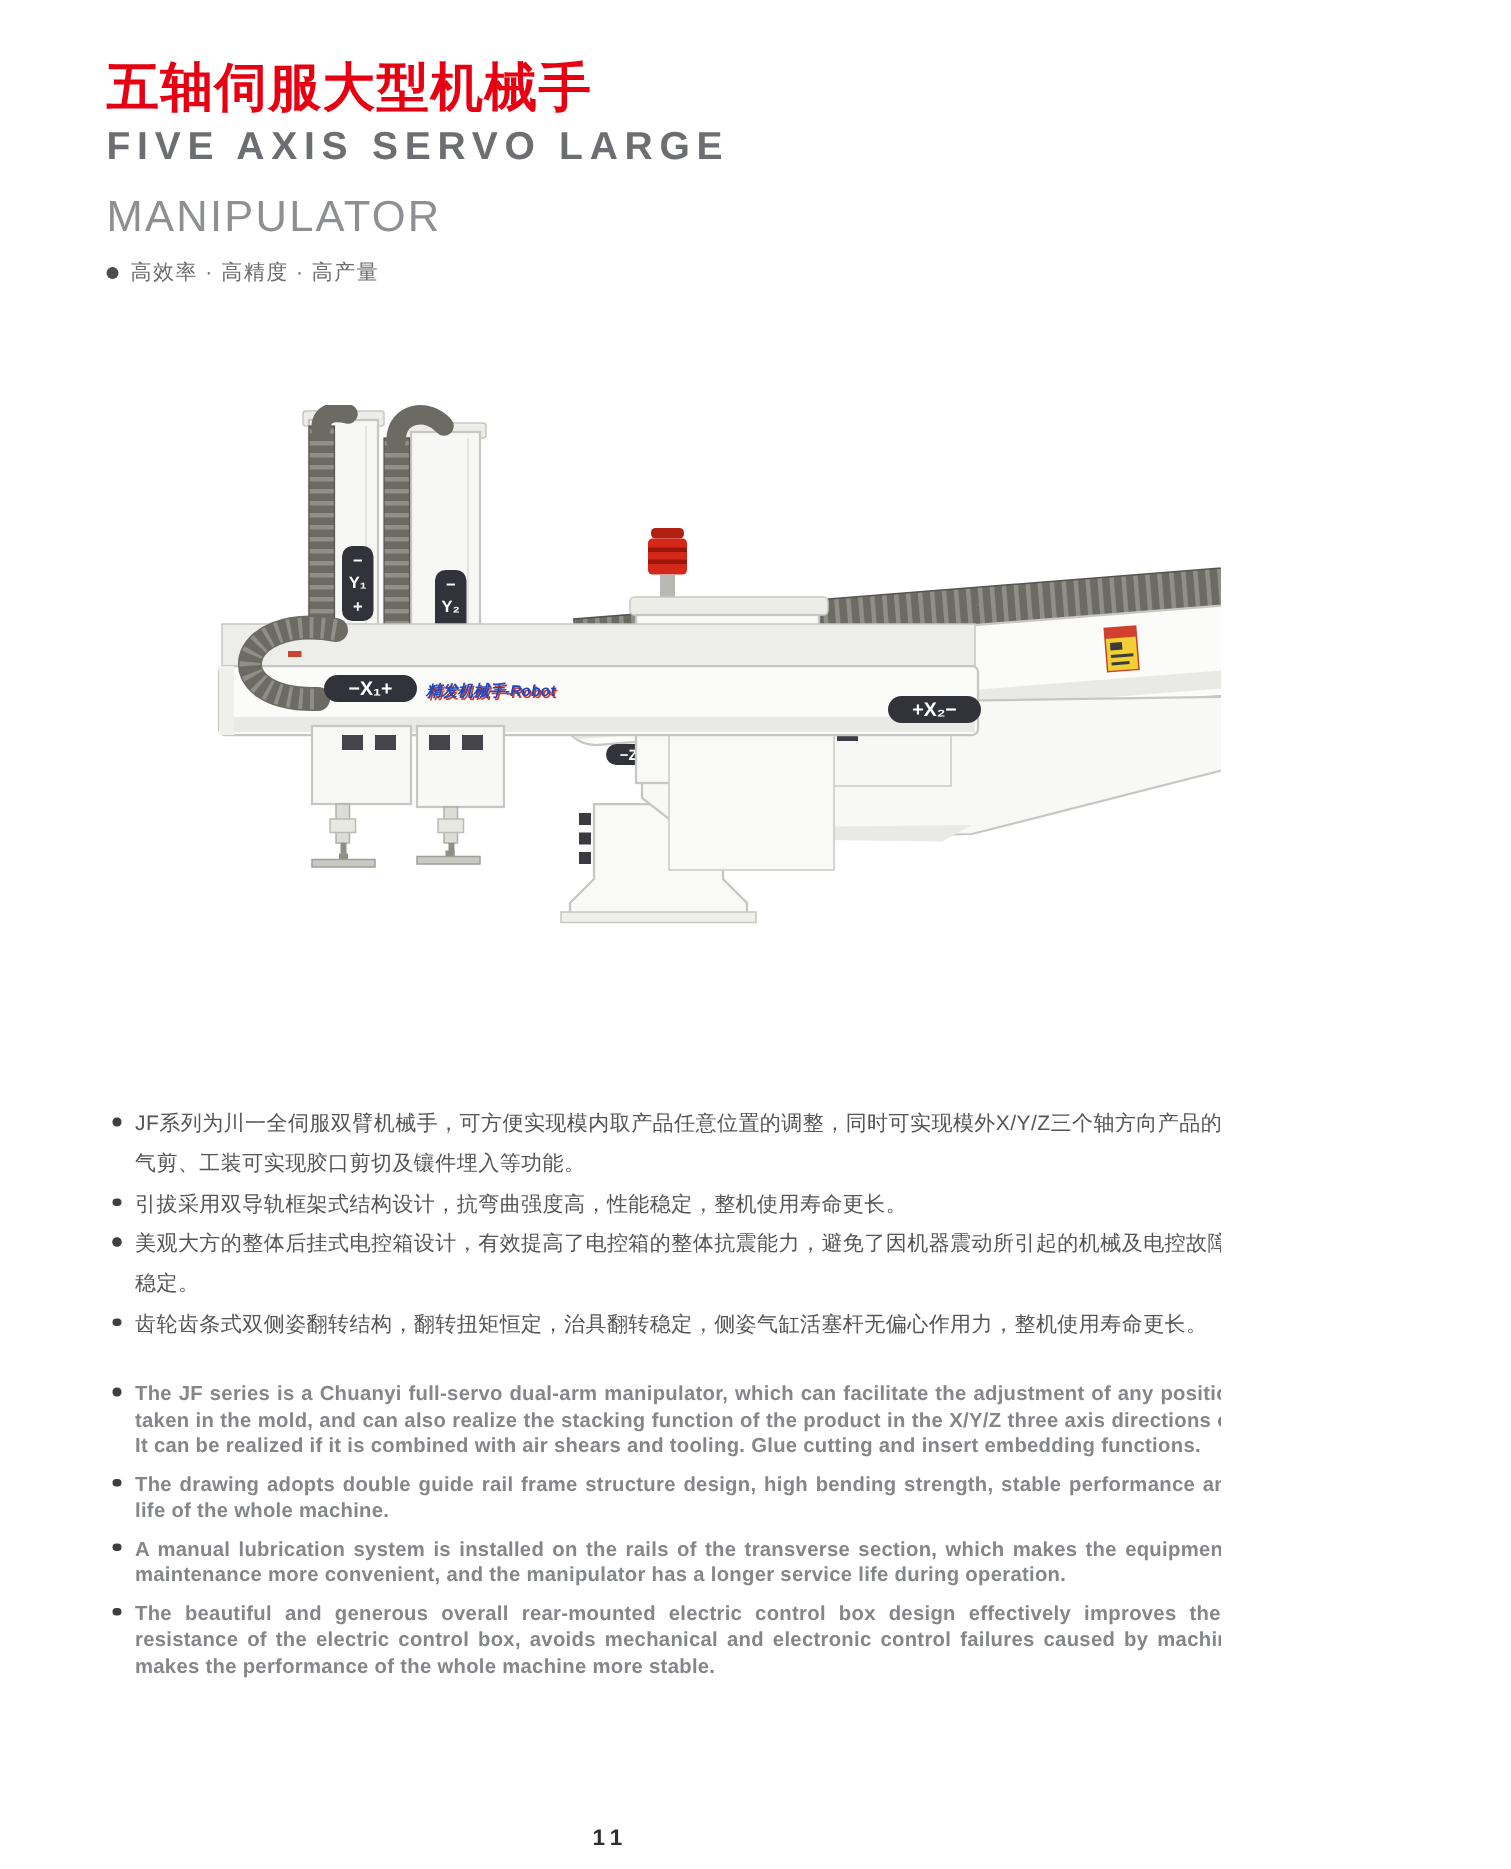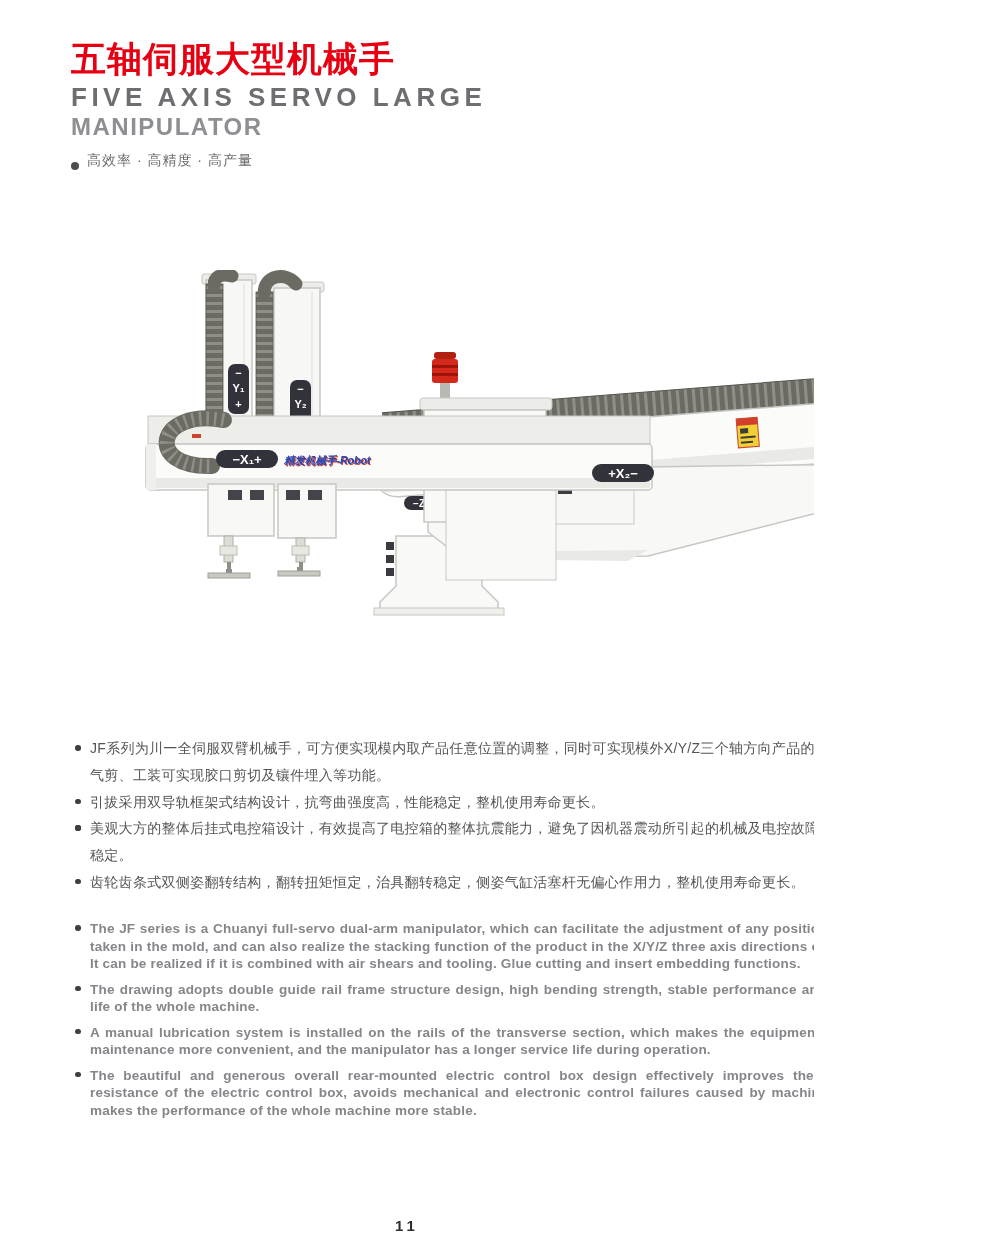--- a/index.html
+++ b/index.html
@@ -10,23 +10,23 @@
   
   .header{position:absolute;left:71px;top:40px;width:870px;}
   .title-zh{
     font-size:35px;font-weight:900;color:#e60012;letter-spacing:1px;line-height:1.1;
     font-family:"Liberation Sans","DejaVu Sans",sans-serif;
   }
   .title-en1{
     margin-top:5px;font-size:26px;font-weight:bold;color:#6d6e71;letter-spacing:4.5px;line-height:1.05;
   }
   .title-en2{
-    margin-top:3px;font-size:24px;font-weight:700;color:#8d8f92;letter-spacing:1.5px;line-height:1.05;
-  }
-  .tagline{margin-top:13px;display:flex;align-items:flex-end;font-size:14px;color:#6b6b6b;letter-spacing:1px;}
+    margin-top:19px;font-size:29px;font-weight:400;color:#8d8f92;letter-spacing:1.5px;line-height:1.05;
+  }
+  .tagline{margin-top:13px;display:flex;align-items:center;font-size:14px;color:#6b6b6b;letter-spacing:1px;}
   .tagline .dot{width:8px;height:8px;border-radius:50%;background:#4d4d4d;margin-right:8px;flex:0 0 auto;}
   
   .machine{position:absolute;left:128px;top:270px;width:750px;height:352px;}
   .machine svg{display:block;width:100%;height:100%;}
   .svg-badge-text{fill:#ffffff;font-weight:bold;font-family:"Liberation Sans","DejaVu Sans",sans-serif;}
   .svg-brand{font-style:italic;font-weight:bold;font-family:"Liberation Sans","DejaVu Sans",sans-serif;}
   
   ul.features{list-style:none;margin:0;padding:0;}
   .features li{position:relative;padding-left:15px;}
   .features .dot{position:absolute;left:0;width:5.5px;height:5.5px;border-radius:50%;background:#3f3f3f;}

